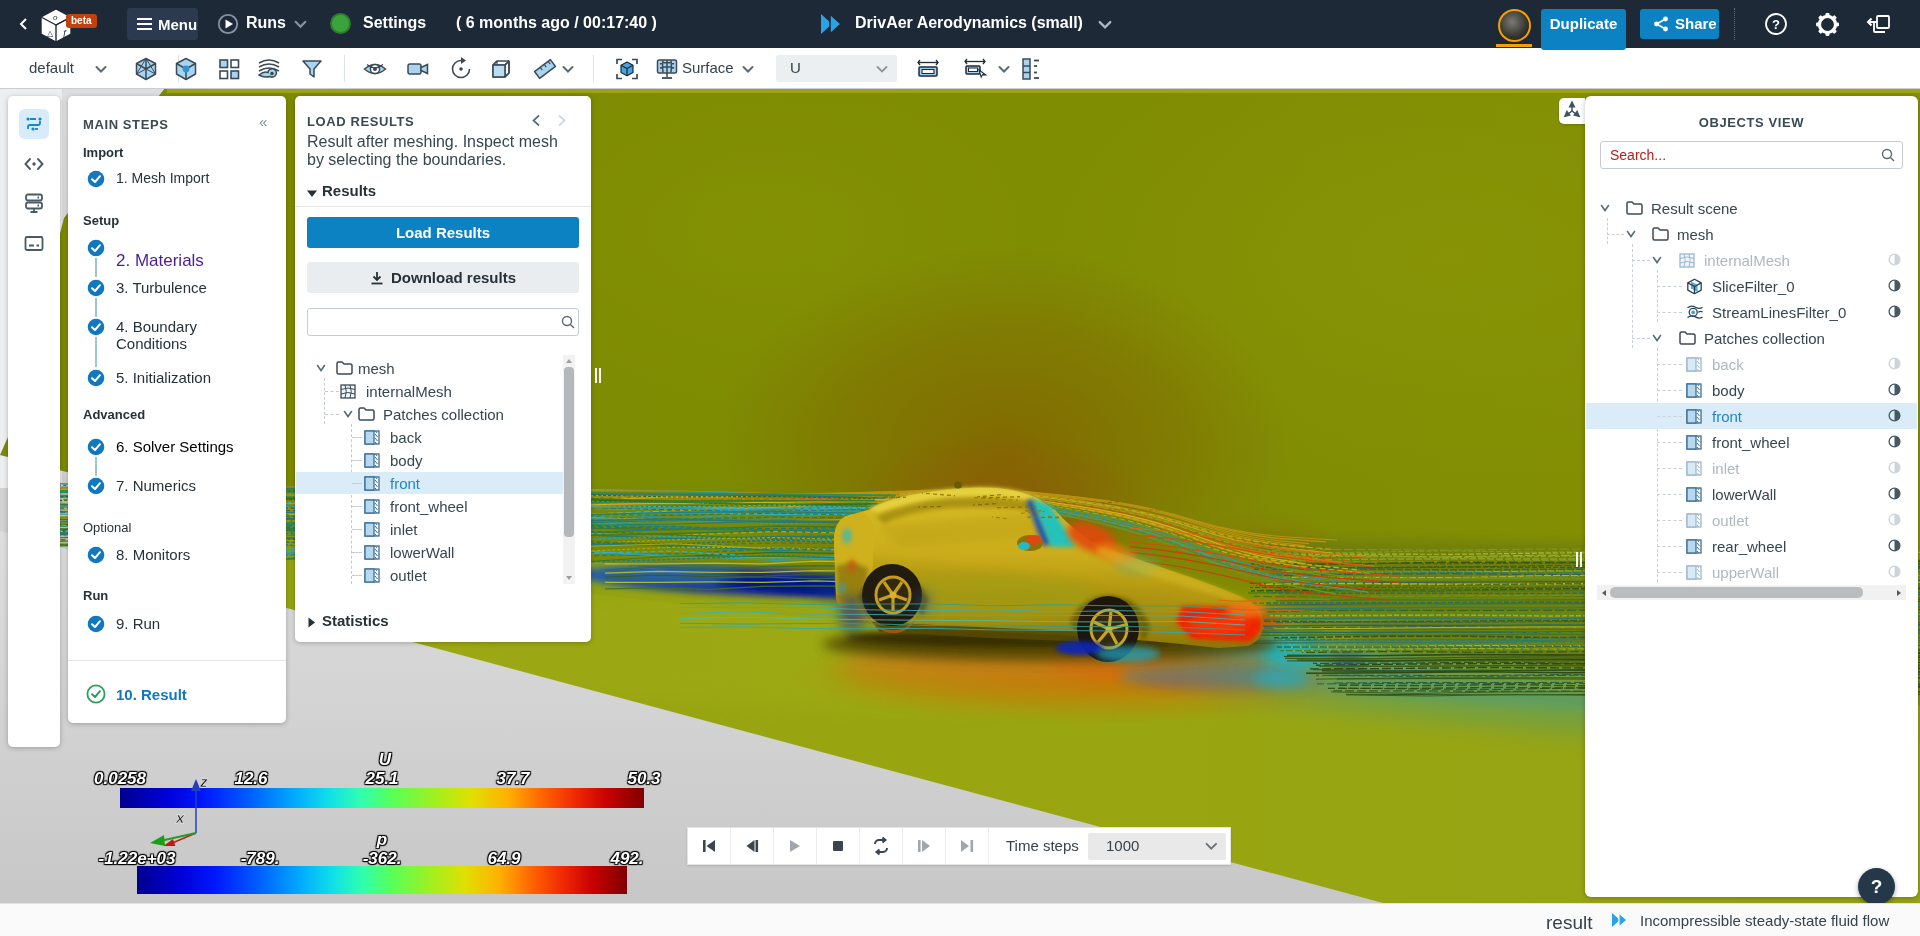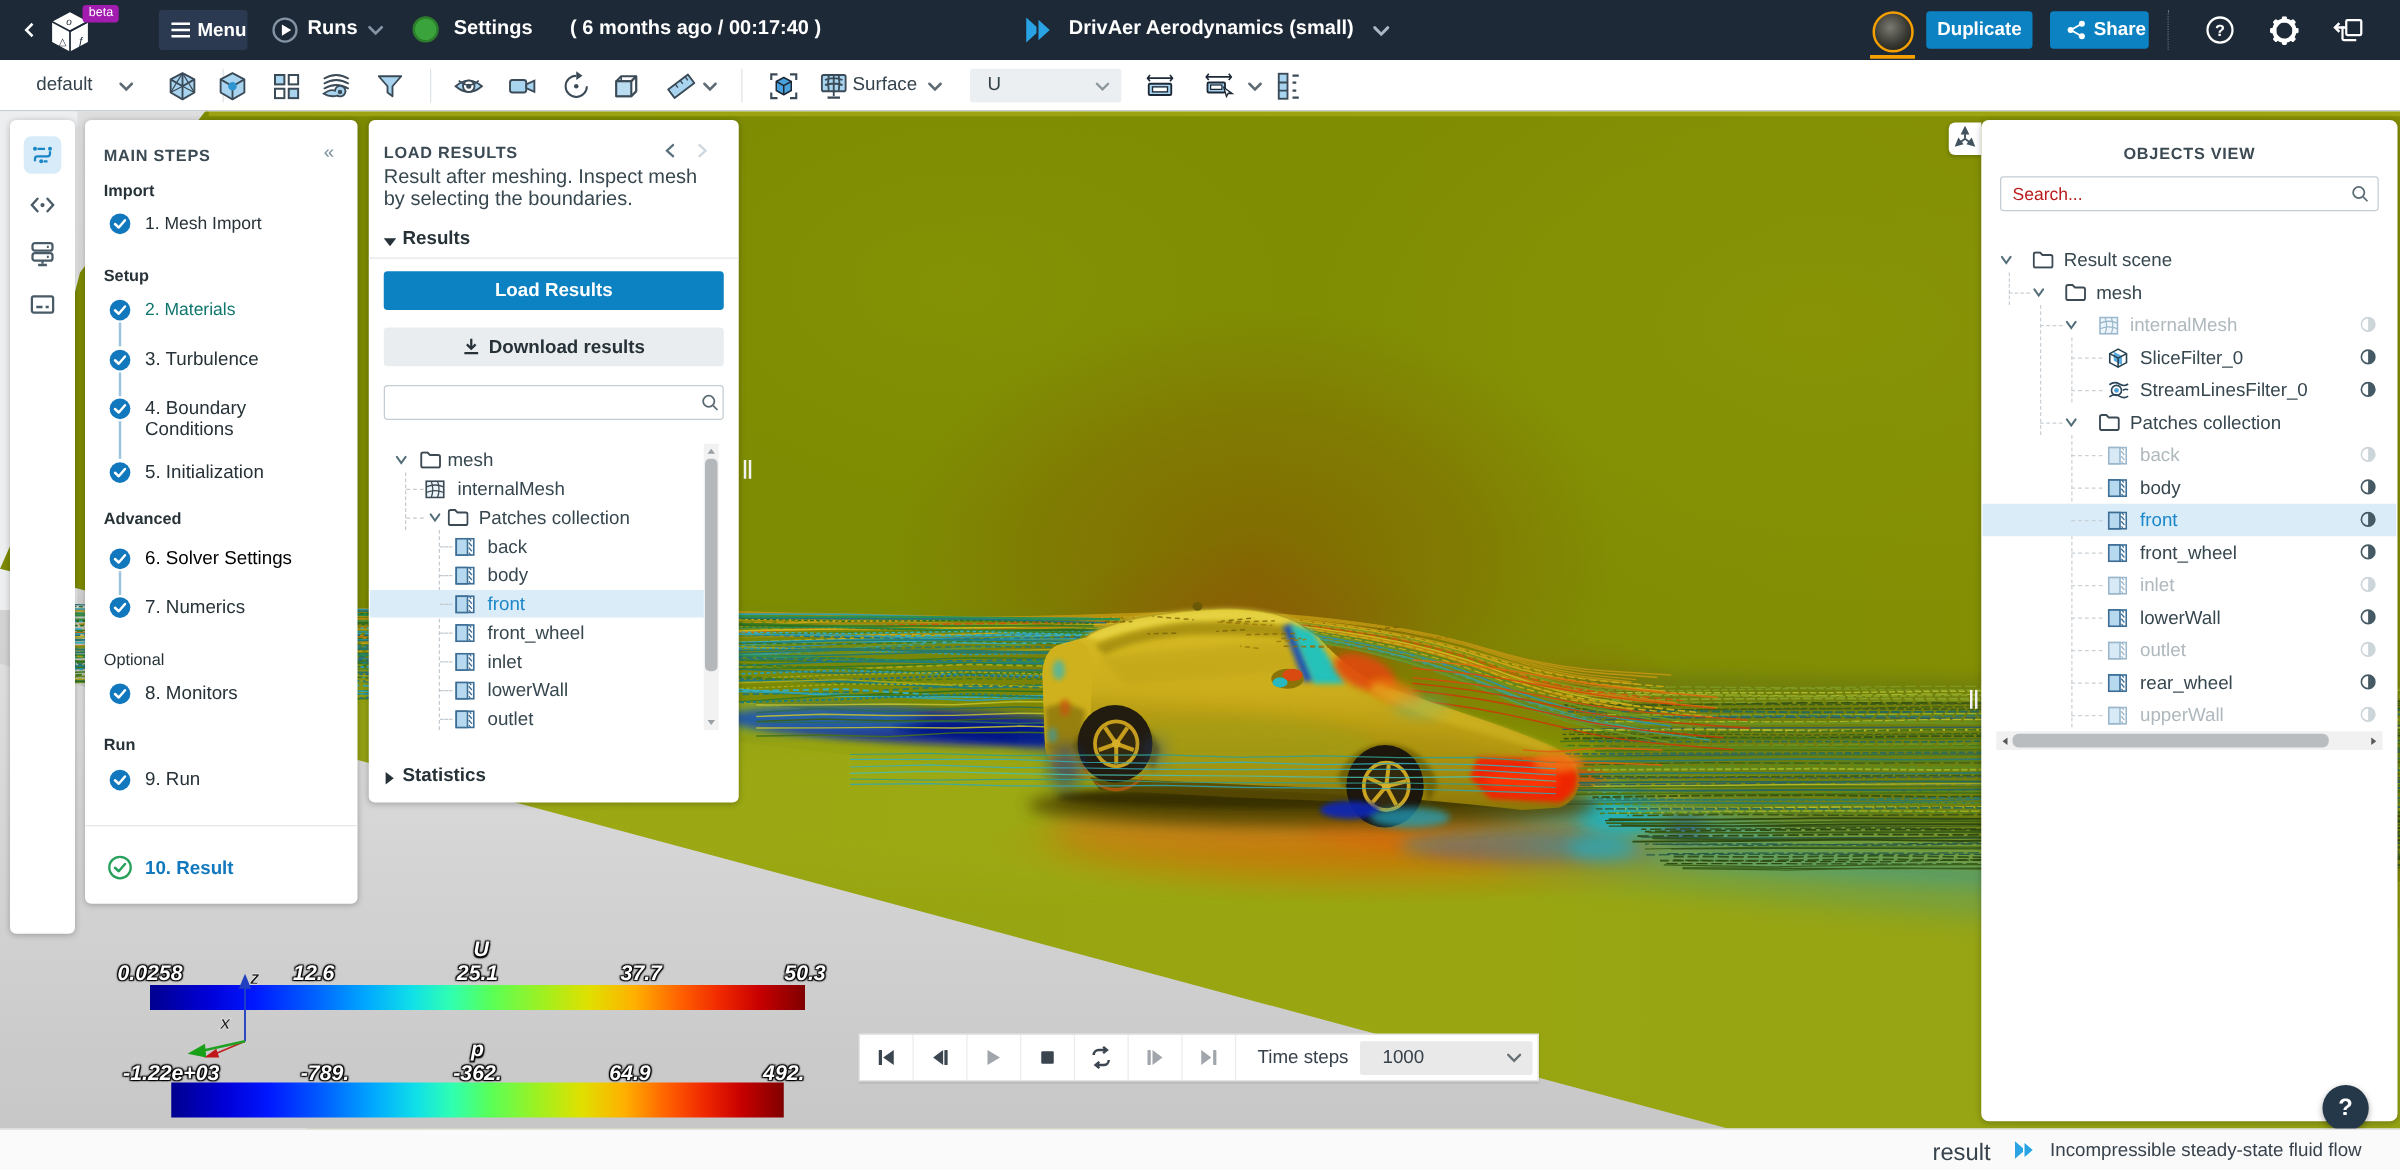--- a/index.html
+++ b/index.html
@@ -455,21 +455,21 @@
 <g stroke="#1d2937" stroke-width="1.4" fill="#fff" stroke-linejoin="round">
 <path d="M20,3 L35,11 L35,28 L20,36 L5,28 L5,11 Z"></path>
 <path d="M20,3 L35,11 L20,19 L5,11 Z"></path>
 <path d="M20,19 L20,36"></path>
         <path d="M35,11 L20,19"></path>
 </g>
 <text x="17" y="14" font-size="8" fill="#1d2937" font-style="italic">o</text>
 <text x="11" y="30" font-size="8" fill="#1d2937">△</text>
 <text x="26" y="30" font-size="9" fill="#1d2937" font-style="italic">ƒ</text>
 </svg>
-    <div class="abs" style="left:66px;top:4px;background:#a21caf;border-radius:3px;color:#fff;font-size:10px;font-weight:normal;padding:1px 5px 2px">beta</div>
+    <div class="abs" style="left:66px;top:14px;background:#c2410c;border-radius:3px;color:#fff;font-size:10px;font-weight:bold;padding:1px 5px 2px">beta</div>
     <div class="abs" style="left:127px;top:8px;width:71px;height:32px;background:#2b3a50;border-radius:3px">
 <svg class="abs" style="left:10px;top:9px" width="15" height="14" viewBox="0 0 15 14">
         <g stroke="#fff" stroke-width="2">
           <line x1="0" y1="2" x2="15" y2="2"></line>
           <line x1="0" y1="7" x2="15" y2="7"></line>
           <line x1="0" y1="12" x2="15" y2="12"></line>
         </g>
       </svg>
 <div class="abs" style="left:31px;top:8px;color:#fff;font-weight:bold;font-size:15px">Menu</div>
     </div>
@@ -487,21 +487,21 @@
     <svg class="abs" style="left:818px;top:11px" width="28" height="26" viewBox="0 0 28 26">
 <path d="M3,3 L14,13 L3,23 Z" fill="#29a3e3"></path>
       <path d="M12,3 L23,13 L12,23 Z" fill="#29a3e3" stroke="#1d2937" stroke-width="1.6"></path>
     </svg>
     <div class="abs" style="left:855px;top:14px;color:#fff;font-size:16px;font-weight:bold">DrivAer Aerodynamics (small)</div>
     <svg class="abs" style="left:1098px;top:20px" width="14" height="10" viewBox="0 0 12 8">
       <path d="M1.5,1.5 L6,6 L10.5,1.5" fill="none" stroke="#aab6c2" stroke-width="2" stroke-linecap="round"></path>
     </svg>
     <div class="abs" style="left:1498px;top:9px;width:33px;height:33px;border-radius:50%;border:2px solid #f59f00;background:radial-gradient(circle at 42% 38%,#7a7a72,#3a3a34 55%,#14140f)"></div>
     <div class="abs" style="left:1496px;top:44px;width:36px;height:3px;background:#f59f00"></div>
-    <div class="abs btn-blue" style="left:1541px;top:9px;width:85px;height:30px;line-height:30px">Duplicate</div>
+    <div class="abs btn-blue" style="left:1541px;top:9px;width:85px;height:41px;line-height:30px">Duplicate</div>
     <div class="abs btn-blue" style="left:1640px;top:9px;width:79px;height:30px">
 <svg class="abs" style="left:13px;top:7px" width="16" height="16" viewBox="0 0 16 16" fill="#fff">
         <circle cx="12.5" cy="3" r="2.4"></circle>
         <circle cx="3.5" cy="8" r="2.4"></circle>
         <circle cx="12.5" cy="13" r="2.4"></circle>
         <line x1="3.5" y1="8" x2="12.5" y2="3" stroke="#fff" stroke-width="1.6"></line>
         <line x1="3.5" y1="8" x2="12.5" y2="13" stroke="#fff" stroke-width="1.6"></line>
       </svg>
 <div class="abs" style="left:35px;top:6px">Share</div>
     </div>
@@ -721,21 +721,21 @@
     <div class="abs" style="left:15px;top:492px;font-size:13px;font-weight:bold;color:#263238">Run</div>
     <svg class="abs" style="left:19px;top:74px" width="18" height="18" viewBox="0 0 18 18">
       <circle cx="9" cy="9" r="8.3" fill="#1278be"></circle>
       <path d="M5,9.2 L8,12 L13,6.2" fill="none" stroke="#fff" stroke-width="2" stroke-linecap="round" stroke-linejoin="round"></path>
     </svg>
     <div class="abs" style="left:48px;top:74px;font-size:14px;color:#263238;line-height:17px">1. Mesh Import</div>
     <svg class="abs" style="left:19px;top:143px" width="18" height="18" viewBox="0 0 18 18">
       <circle cx="9" cy="9" r="8.3" fill="#1278be"></circle>
       <path d="M5,9.2 L8,12 L13,6.2" fill="none" stroke="#fff" stroke-width="2" stroke-linecap="round" stroke-linejoin="round"></path>
     </svg>
-    <div class="abs" style="left:48px;top:143px;font-size:14px;color:#0f766e;line-height:17px">2. Materials</div>
+    <div class="abs" style="left:48px;top:156px;font-size:17px;color:#4c1d95;line-height:17px">2. Materials</div>
     <svg class="abs" style="left:19px;top:183px" width="18" height="18" viewBox="0 0 18 18">
       <circle cx="9" cy="9" r="8.3" fill="#1278be"></circle>
       <path d="M5,9.2 L8,12 L13,6.2" fill="none" stroke="#fff" stroke-width="2" stroke-linecap="round" stroke-linejoin="round"></path>
     </svg>
     <div class="abs" style="left:48px;top:183px;font-size:15px;color:#263238;line-height:17px">3. Turbulence</div>
     <svg class="abs" style="left:19px;top:222px" width="18" height="18" viewBox="0 0 18 18">
       <circle cx="9" cy="9" r="8.3" fill="#1278be"></circle>
       <path d="M5,9.2 L8,12 L13,6.2" fill="none" stroke="#fff" stroke-width="2" stroke-linecap="round" stroke-linejoin="round"></path>
     </svg>
     <div class="abs" style="left:48px;top:222px;font-size:15px;color:#263238;line-height:17px">4. Boundary<br>Conditions</div>

